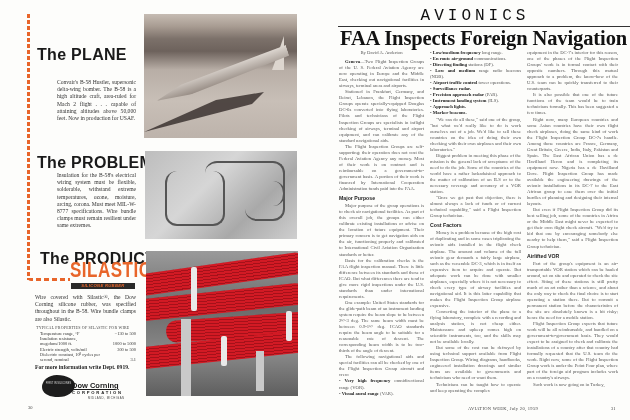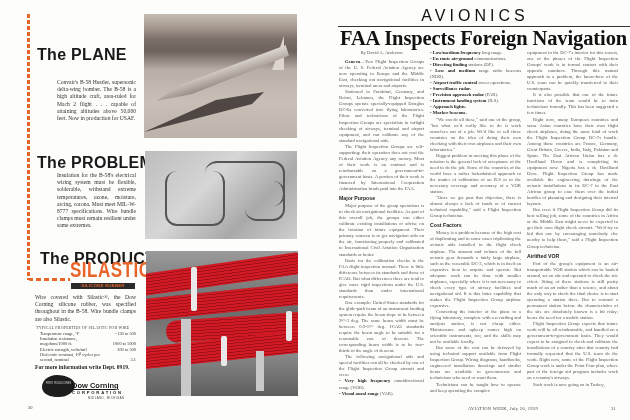--- a/index.html
+++ b/index.html
@@ -44,21 +44,21 @@
   .wire { position: absolute; border: 2px solid #555; border-radius: 12px; }
   .photo-cable { left: 146px; top: 251px; width: 152px; height: 145px;
     background: linear-gradient(to bottom, #9a9a9a, #6b6b6b 40%, #8a8a8a 70%, #5e5e5e); }
   .bundle { position: absolute; height: 22px; border-radius: 10px;
     background: repeating-linear-gradient(to bottom, #d21a24 0 2px, #a5111a 2px 3px); }
   .clamp { position: absolute; width: 6px; background: #e9e9e9; border-radius: 2px; }
   .bracket { position: absolute; background: #c9c9c9; }
 
   
   .avionics { position: absolute; left: 320px; top: 7px; width: 310px; text-align: center;
-    font-family: Liberation Sans, sans-serif; font-size: 16px; letter-spacing: 4px; color: #111; font-weight: 400; }
+    font-family: Liberation Mono, monospace; font-size: 16px; letter-spacing: 4px; color: #111; font-weight: 400; }
   .rule { position: absolute; left: 338px; top: 26px; width: 292px; height: 1px; background: #333; }
   .headline { position: absolute; left: 340px; top: 27px; width: 290px; font-family: "Liberation Serif", serif; font-weight: 700; font-size: 20.5px; color: #111; white-space: nowrap; letter-spacing: -0.1px; }
   .col { position: absolute; font-size: 4.7px; line-height: 6.05px; color: #555; text-align: justify; }
   .col p { text-indent: 6px; }
   .col .byline { text-align: center; text-indent: 0; margin-bottom: 3px; }
   .col .sub { font-family: "Liberation Sans", sans-serif; font-weight: 700; font-size: 5.2px; color: #222; margin: 3px 0 2px; text-indent: 0; }
   .col .bullet { text-indent: 0; }
   .col .bullet b { color: #222; }
   .col .lead b { color: #222; }
   .col-1 { left: 339px; top: 50px; width: 85px; }

